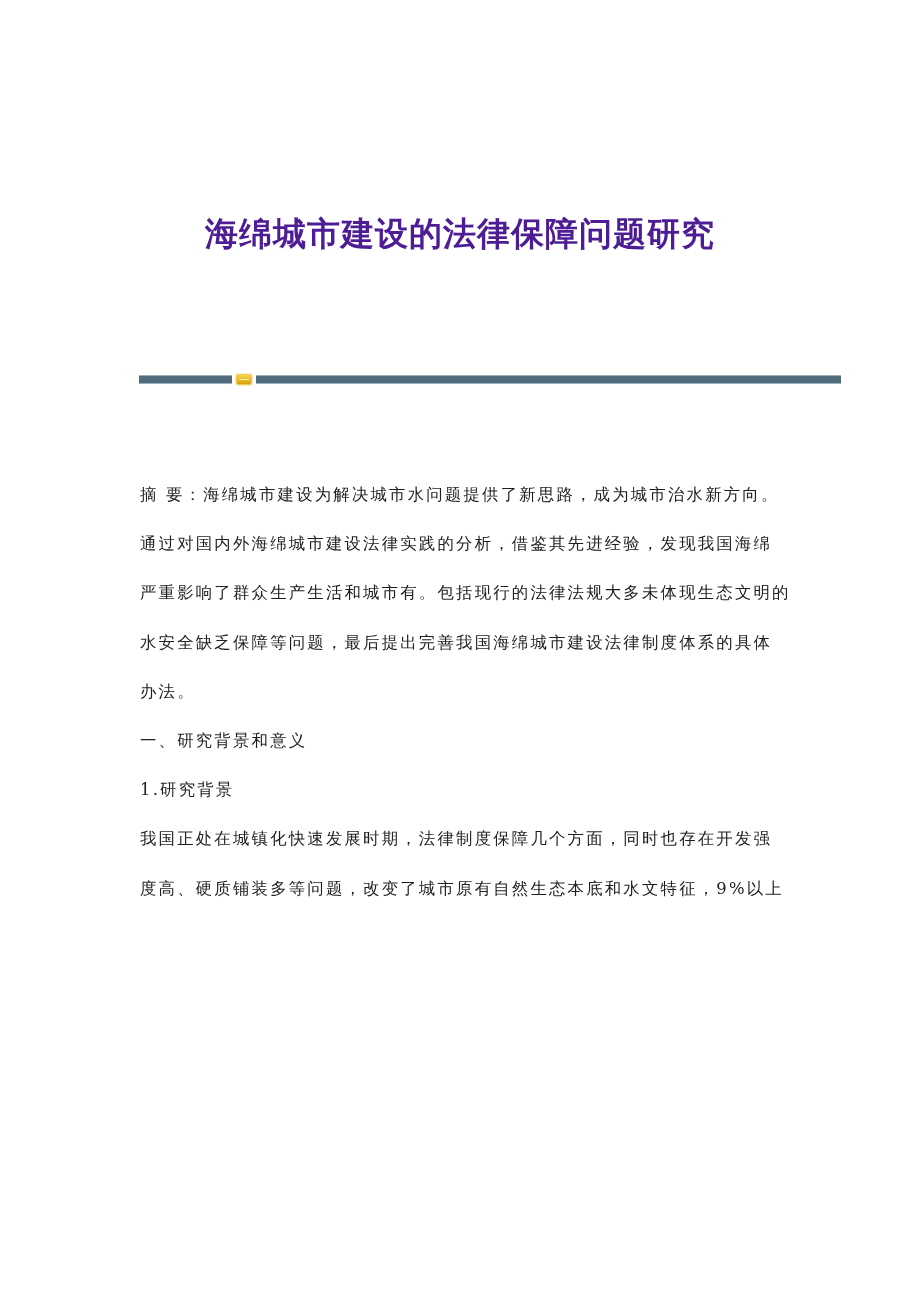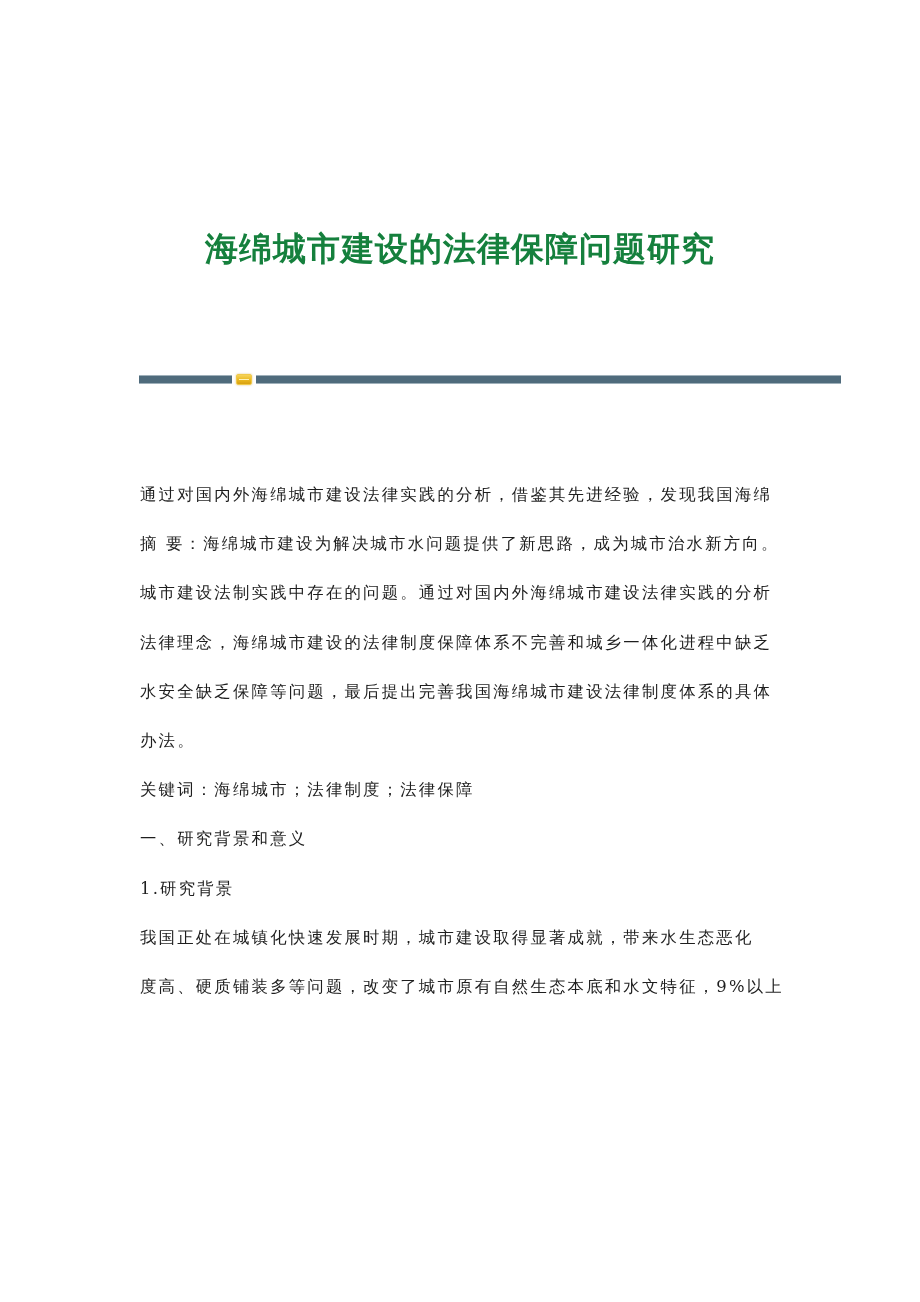--- a/index.html
+++ b/index.html
@@ -17,27 +17,27 @@
     }
     .page {
       position: absolute;
       left: 0; top: 0;
       width: 920px; height: 1302px;
     }
     .title {
       position: absolute;
       left: 0;
       width: 920px;
-      top: 225px;
+      top: 210px;
       text-align: center;
       font-size: 33px;
       line-height: 48px;
       font-weight: bold;
       letter-spacing: 1px;
-      color: #15803d;
+      color: #4c1d95;
       font-family: "DejaVu Sans", "Liberation Sans", sans-serif;
     }
     .divider {
       position: absolute;
       top: 375px;
       left: 139px;
       width: 702px;
       height: 9px;
     }
     .divider .seg-left {
@@ -106,33 +106,31 @@
   <h1 class="title" style="margin:0;">海绵城市建设的法律保障问题研究</h1>
 
   <div class="divider">
     <div class="seg-left"></div>
     <div class="ornament"></div>
     <div class="seg-right"></div>
   </div>
 
   <div class="body-text">
     <div>
+      <span class="line">摘 要：海绵城市建设为解决城市水问题提供了新思路，成为城市治水新方向。</span>
       <span class="line">通过对国内外海绵城市建设法律实践的分析，借鉴其先进经验，发现我国海绵</span>
-      <span class="line">摘 要：海绵城市建设为解决城市水问题提供了新思路，成为城市治水新方向。</span>
-      <span class="line">城市建设法制实践中存在的问题。通过对国内外海绵城市建设法律实践的分析</span>
-      <span class="line">法律理念，海绵城市建设的法律制度保障体系不完善和城乡一体化进程中缺乏</span>
+      <span class="line">严重影响了群众生产生活和城市有。包括现行的法律法规大多未体现生态文明的</span>
       <span class="line">水安全缺乏保障等问题，最后提出完善我国海绵城市建设法律制度体系的具体</span>
       <span class="line">办法。</span>
     </div>
 
-    <span class="line">关键词：海绵城市；法律制度；法律保障</span>
 
     <span class="line">一、研究背景和意义</span>
 
     <span class="line">1.研究背景</span>
 
     <div>
-      <span class="line">我国正处在城镇化快速发展时期，城市建设取得显著成就，带来水生态恶化</span>
+      <span class="line">我国正处在城镇化快速发展时期，法律制度保障几个方面，同时也存在开发强</span>
       <span class="line">度高、硬质铺装多等问题，改变了城市原有自然生态本底和水文特征，9%以上</span>
     </div>
   </div>
 
 </div>
 
 </body></html>

